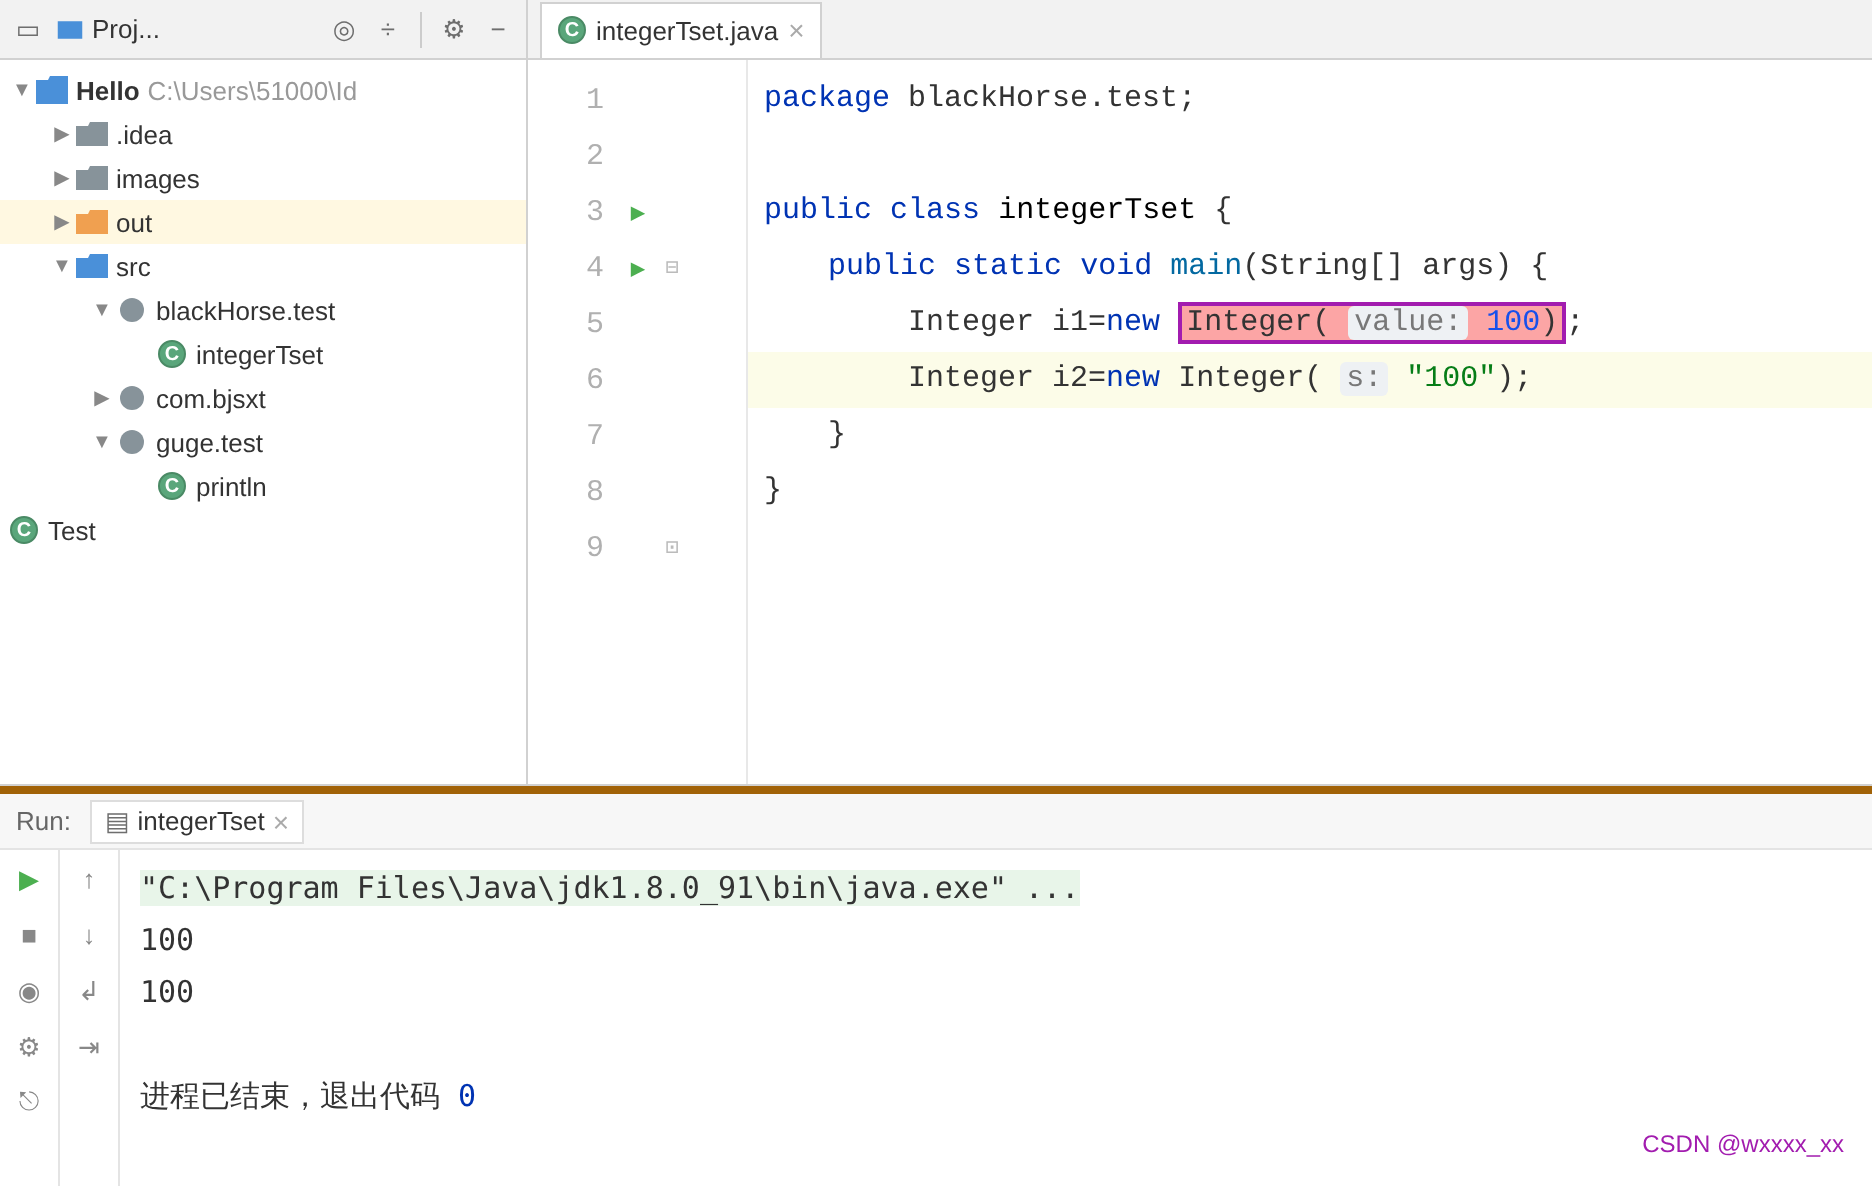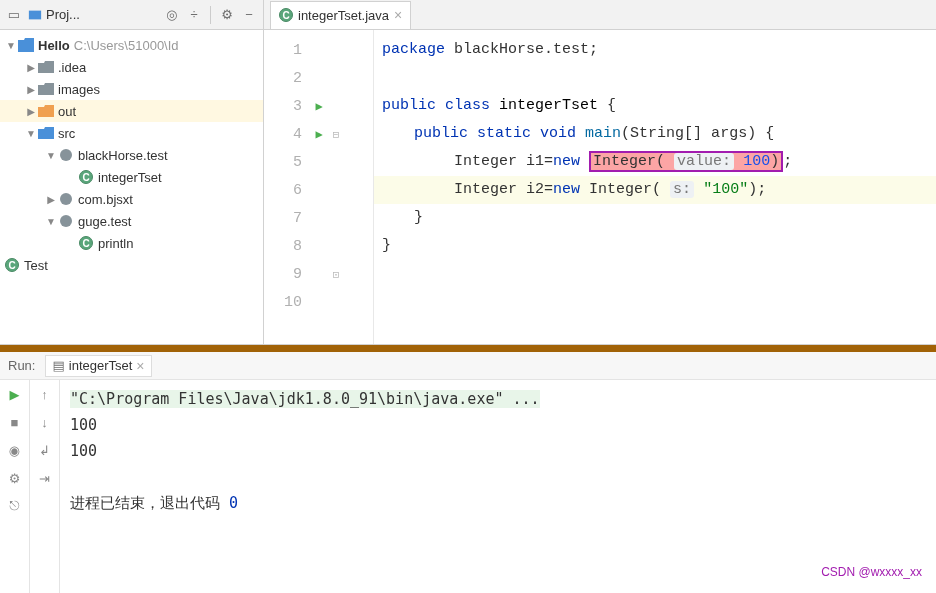--- a/index.html
+++ b/index.html
@@ -37,21 +37,21 @@
 .code-line { height: 28px; line-height: 28px; padding-left: 8px; white-space: pre; }
 .code-line.hl { background: #fcfce8; }
 .kw { color: #0033b3; }
 .cls { color: #000; }
 .method { color: #0369a1; }
 .field { color: #871094; font-style: italic; }
 .str { color: #067d17; }
 .num { color: #1750eb; }
 .hint { color: #787878; background: #eef1f4; padding: 0 3px; border-radius: 3px; }
 .boxed { border: 2px solid #a21caf; background: #fca5a5; padding: 0 2px; }
-.run-panel { height: 248px; border-top: 7px solid #a16207; display: flex; flex-direction: column; }
+.run-panel { height: 200px; border-top: 4px solid #a16207; display: flex; flex-direction: column; }
 .run-header { height: 28px; display: flex; align-items: center; padding: 0 8px; border-bottom: 1px solid #e4e4e4; background: #f7f7f7; gap: 10px; }
 .run-title { color: #666; }
 .run-tab { display: flex; align-items: center; gap: 4px; padding: 2px 6px; background: #fff; border: 1px solid #ddd; cursor: pointer; }
 .run-body { flex: 1; display: flex; }
 .run-toolbar { width: 30px; border-right: 1px solid #e4e4e4; display: flex; flex-direction: column; align-items: center; padding: 4px 0; gap: 8px; }
 .run-toolbar2 { width: 30px; border-right: 1px solid #e4e4e4; display: flex; flex-direction: column; align-items: center; padding: 4px 0; gap: 8px; }
 .run-btn { width: 20px; height: 20px; display: flex; align-items: center; justify-content: center; cursor: pointer; color: #888; }
 .run-output { flex: 1; padding: 6px 10px; font-family: 'Consolas', monospace; font-size: 15px; line-height: 26px; white-space: pre; }
 .out-cmd { background: #e8f5e9; }
 .out-exit { color: #333; }
@@ -212,23 +212,20 @@
             <span class="line-num">7</span>
           </div>
         <div class="gutter-row">
             <span class="line-num">8</span>
           </div>
         <div class="gutter-row">
             <span class="line-num">9</span>
             <span class="run-mark"></span>
             <span class="fold-mark">⊡</span>
           </div>
-        <div class="gutter-row">
-            <span class="line-num">10</span>
-          </div>
       </div>
       <div class="code-lines">
         <div class="code-line"><span class="kw">package</span> <span>blackHorse.test</span>;</div>
         <div class="code-line"></div>
         <div class="code-line"><span class="kw">public</span> <span class="kw">class</span> <span class="cls">integerTset</span> {</div>
         <div class="code-line indent1"><span class="kw">public</span> <span class="kw">static</span> <span class="kw">void</span> <span class="method">main</span><span>(String[] args) {</span></div>
         <div class="code-line indent2"><span>Integer</span> <span>i1=</span><span class="kw">new</span> <span class="boxed"><span>Integer</span>( <span class="hint">value:</span> <span class="num">100</span>)</span>;</div>
         <div class="code-line hl indent2"><span>Integer</span> <span>i2=</span><span class="kw">new</span> <span>Integer</span>( <span class="hint">s:</span> <span class="str">"100"</span>);</div>
         <div class="code-line indent1"><span>}</span></div>
         <div class="code-line"><span>}</span></div>

